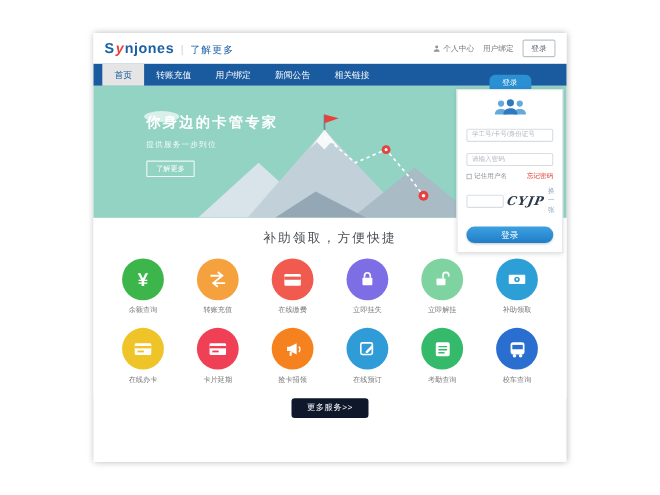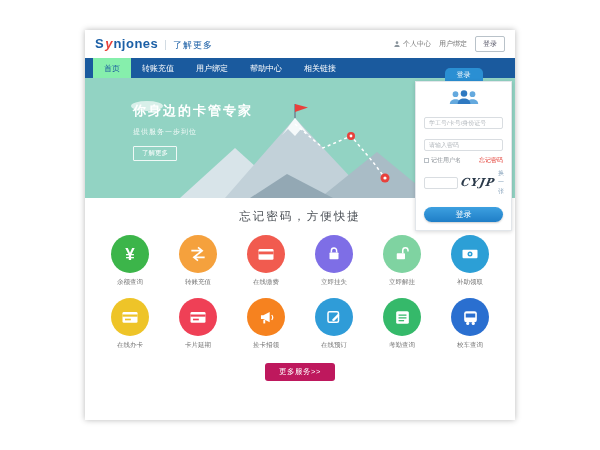--- a/index.html
+++ b/index.html
@@ -15,21 +15,21 @@
   .logo .la { font-size:13px; font-weight:bold; color:#e8413c; font-style:italic; margin:0 1px; }
   .logo .dv { color:#c9d4dd; font-size:10px; margin:0 6px; }
   .logo .sn { font-size:9px; color:#1b5fa6; letter-spacing:1px; }
   .hd-r { margin-left:auto; display:flex; align-items:center; gap:8px; font-size:7px; color:#777; }
   .hd-r .lnk { cursor:pointer; display:flex; align-items:center; gap:2px; }
   .btn-mini { border:1px solid #b9c2c9; border-radius:2px; padding:2px 7px; color:#556; cursor:pointer; background:#fff; }
 
   
   .nav { height:20px; background:#1a5a9e; display:flex; align-items:stretch; padding-left:8px; }
   .nav .it { color:#fff; font-size:8px; padding:0 11px; display:flex; align-items:center; cursor:pointer; }
-  .nav .it.active { background:#86efac; color:#1a5a9e; }
+  .nav .it.active { background:#e5e5e5; color:#1a5a9e; }
 
   
   .hero { position:relative; height:120px; background:#92d3c3; overflow:hidden; }
   .hero-txt { position:absolute; left:48px; top:24px; color:#fff; z-index:3; }
   .hero-txt h1 { font-size:13px; font-weight:bold; letter-spacing:2px; }
   .hero-txt p { font-size:7px; margin-top:7px; color:rgba(255,255,255,.88); letter-spacing:1px; }
   .cta { display:inline-block; margin-top:9px; border:1px solid rgba(255,255,255,.85);
     padding:2px 8px; font-size:6.5px; color:#fff; border-radius:1px; cursor:pointer; }
   .mtn { position:absolute; left:0; bottom:0; width:430px; height:120px; }
 
@@ -58,21 +58,21 @@
   
   .services { height:164px; background:#fff; padding-top:11px; }
   .sec-title { text-align:center; font-size:11.5px; color:#4a4f55; letter-spacing:2px; }
   .svc-row { display:flex; justify-content:space-between; padding:0 16px; margin-top:11px; }
   .svc { width:58px; text-align:center; cursor:pointer; }
   .bub { width:38px; height:38px; border-radius:50%; margin:0 auto; display:flex;
     align-items:center; justify-content:center; }
   .bub .yen { color:#fff; font-size:17px; font-weight:bold; line-height:1; }
   .svc .lb { display:block; font-size:6.5px; color:#777; margin-top:5px; }
   .more-wrap { text-align:center; margin-top:10px; }
-  .more-btn { display:inline-block; background:#be185d; color:#fff; font-size:7.5px;
+  .more-btn { display:inline-block; background:#0f172a; color:#fff; font-size:7.5px;
     padding:4px 14px; border-radius:3px; cursor:pointer; letter-spacing:.5px; }
 
   
   .ann { height:58px; background:#f4f4f4; padding-top:9px; }
   .panels { display:flex; gap:8px; padding:0 7px; margin-top:10px; }
   .panel { flex:1; position:relative; }
   .pan-hd { height:15px; background:linear-gradient(#fdfdfd,#ececec); border:1px solid #e0e0e0;
     display:flex; align-items:center; position:relative; }
   .ribbon { position:absolute; left:8px; top:-3px; height:18px; min-width:46px; padding:0 6px;
     color:#fff; font-size:7px; display:flex; align-items:center; justify-content:center;
@@ -109,21 +109,21 @@
         <span>用户绑定</span>
       </span>
       <span class="btn-mini">登录</span>
     </div>
   </div>
 
   <div class="nav">
     <span class="it active">首页</span>
     <span class="it">转账充值</span>
     <span class="it">用户绑定</span>
-    <span class="it">帮助中心</span>
+    <span class="it">新闻公告</span>
     <span class="it">相关链接</span>
   </div>
 
   <div class="hero">
     <div class="hero-txt">
       <h1>你身边的卡管专家</h1>
       <p>提供服务一步到位</p>
       <span class="cta">了解更多</span>
     </div>
     <svg class="mtn" viewBox="0 0 430 120">
@@ -168,21 +168,21 @@
       <div class="cap-row">
         <input class="cap-inp" type="text" style="">
         <span class="cap-txt">CYJP</span>
         <span class="cap-ref">换一张</span>
       </div>
       <button class="login-btn">登录</button>
     </div>
   </div>
 
   <div class="services">
-    <div class="sec-title">忘记密码，方便快捷</div>
+    <div class="sec-title">补助领取，方便快捷</div>
     <div class="svc-row">
       <div class="svc">
         <div class="bub" style="background-color: rgb(60, 181, 74); color: rgb(60, 181, 74);">
             <span class="yen">¥</span>
           </div>
         <span class="lb">余额查询</span>
       </div>
       <div class="svc">
         <div class="bub" style="background-color: rgb(245, 161, 61); color: rgb(245, 161, 61);">
           <svg width="20" height="20" viewBox="0 0 24 24">

